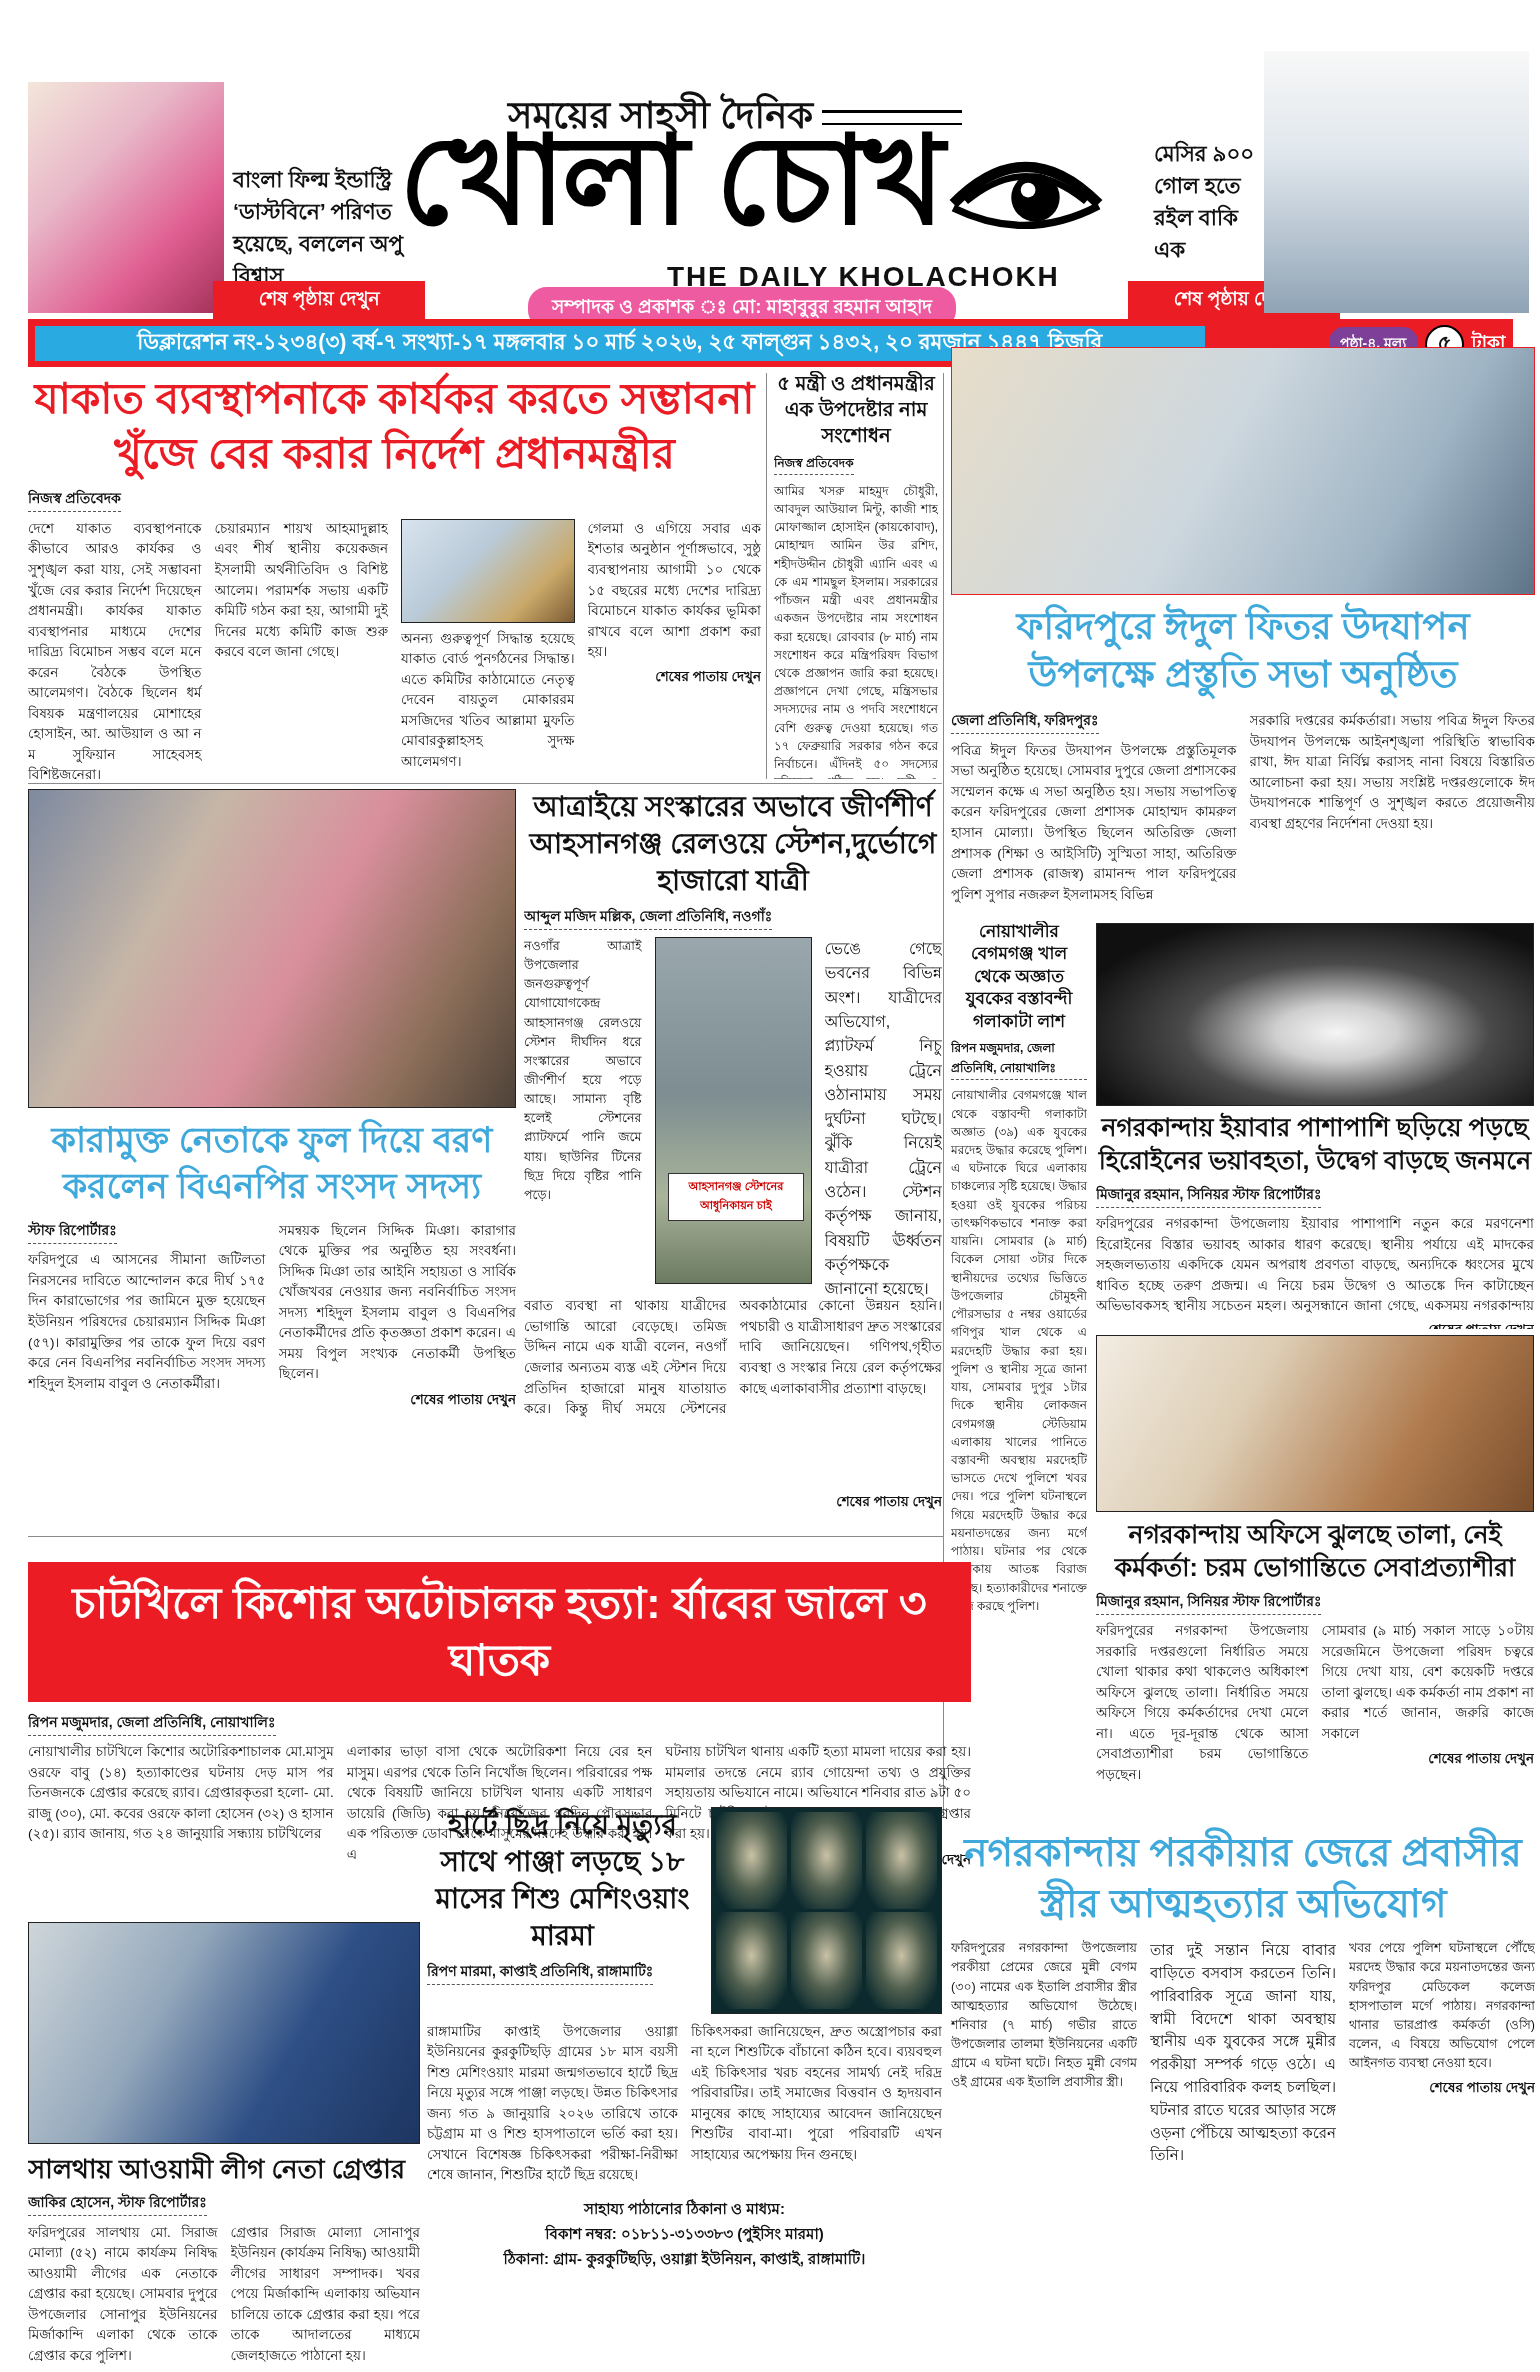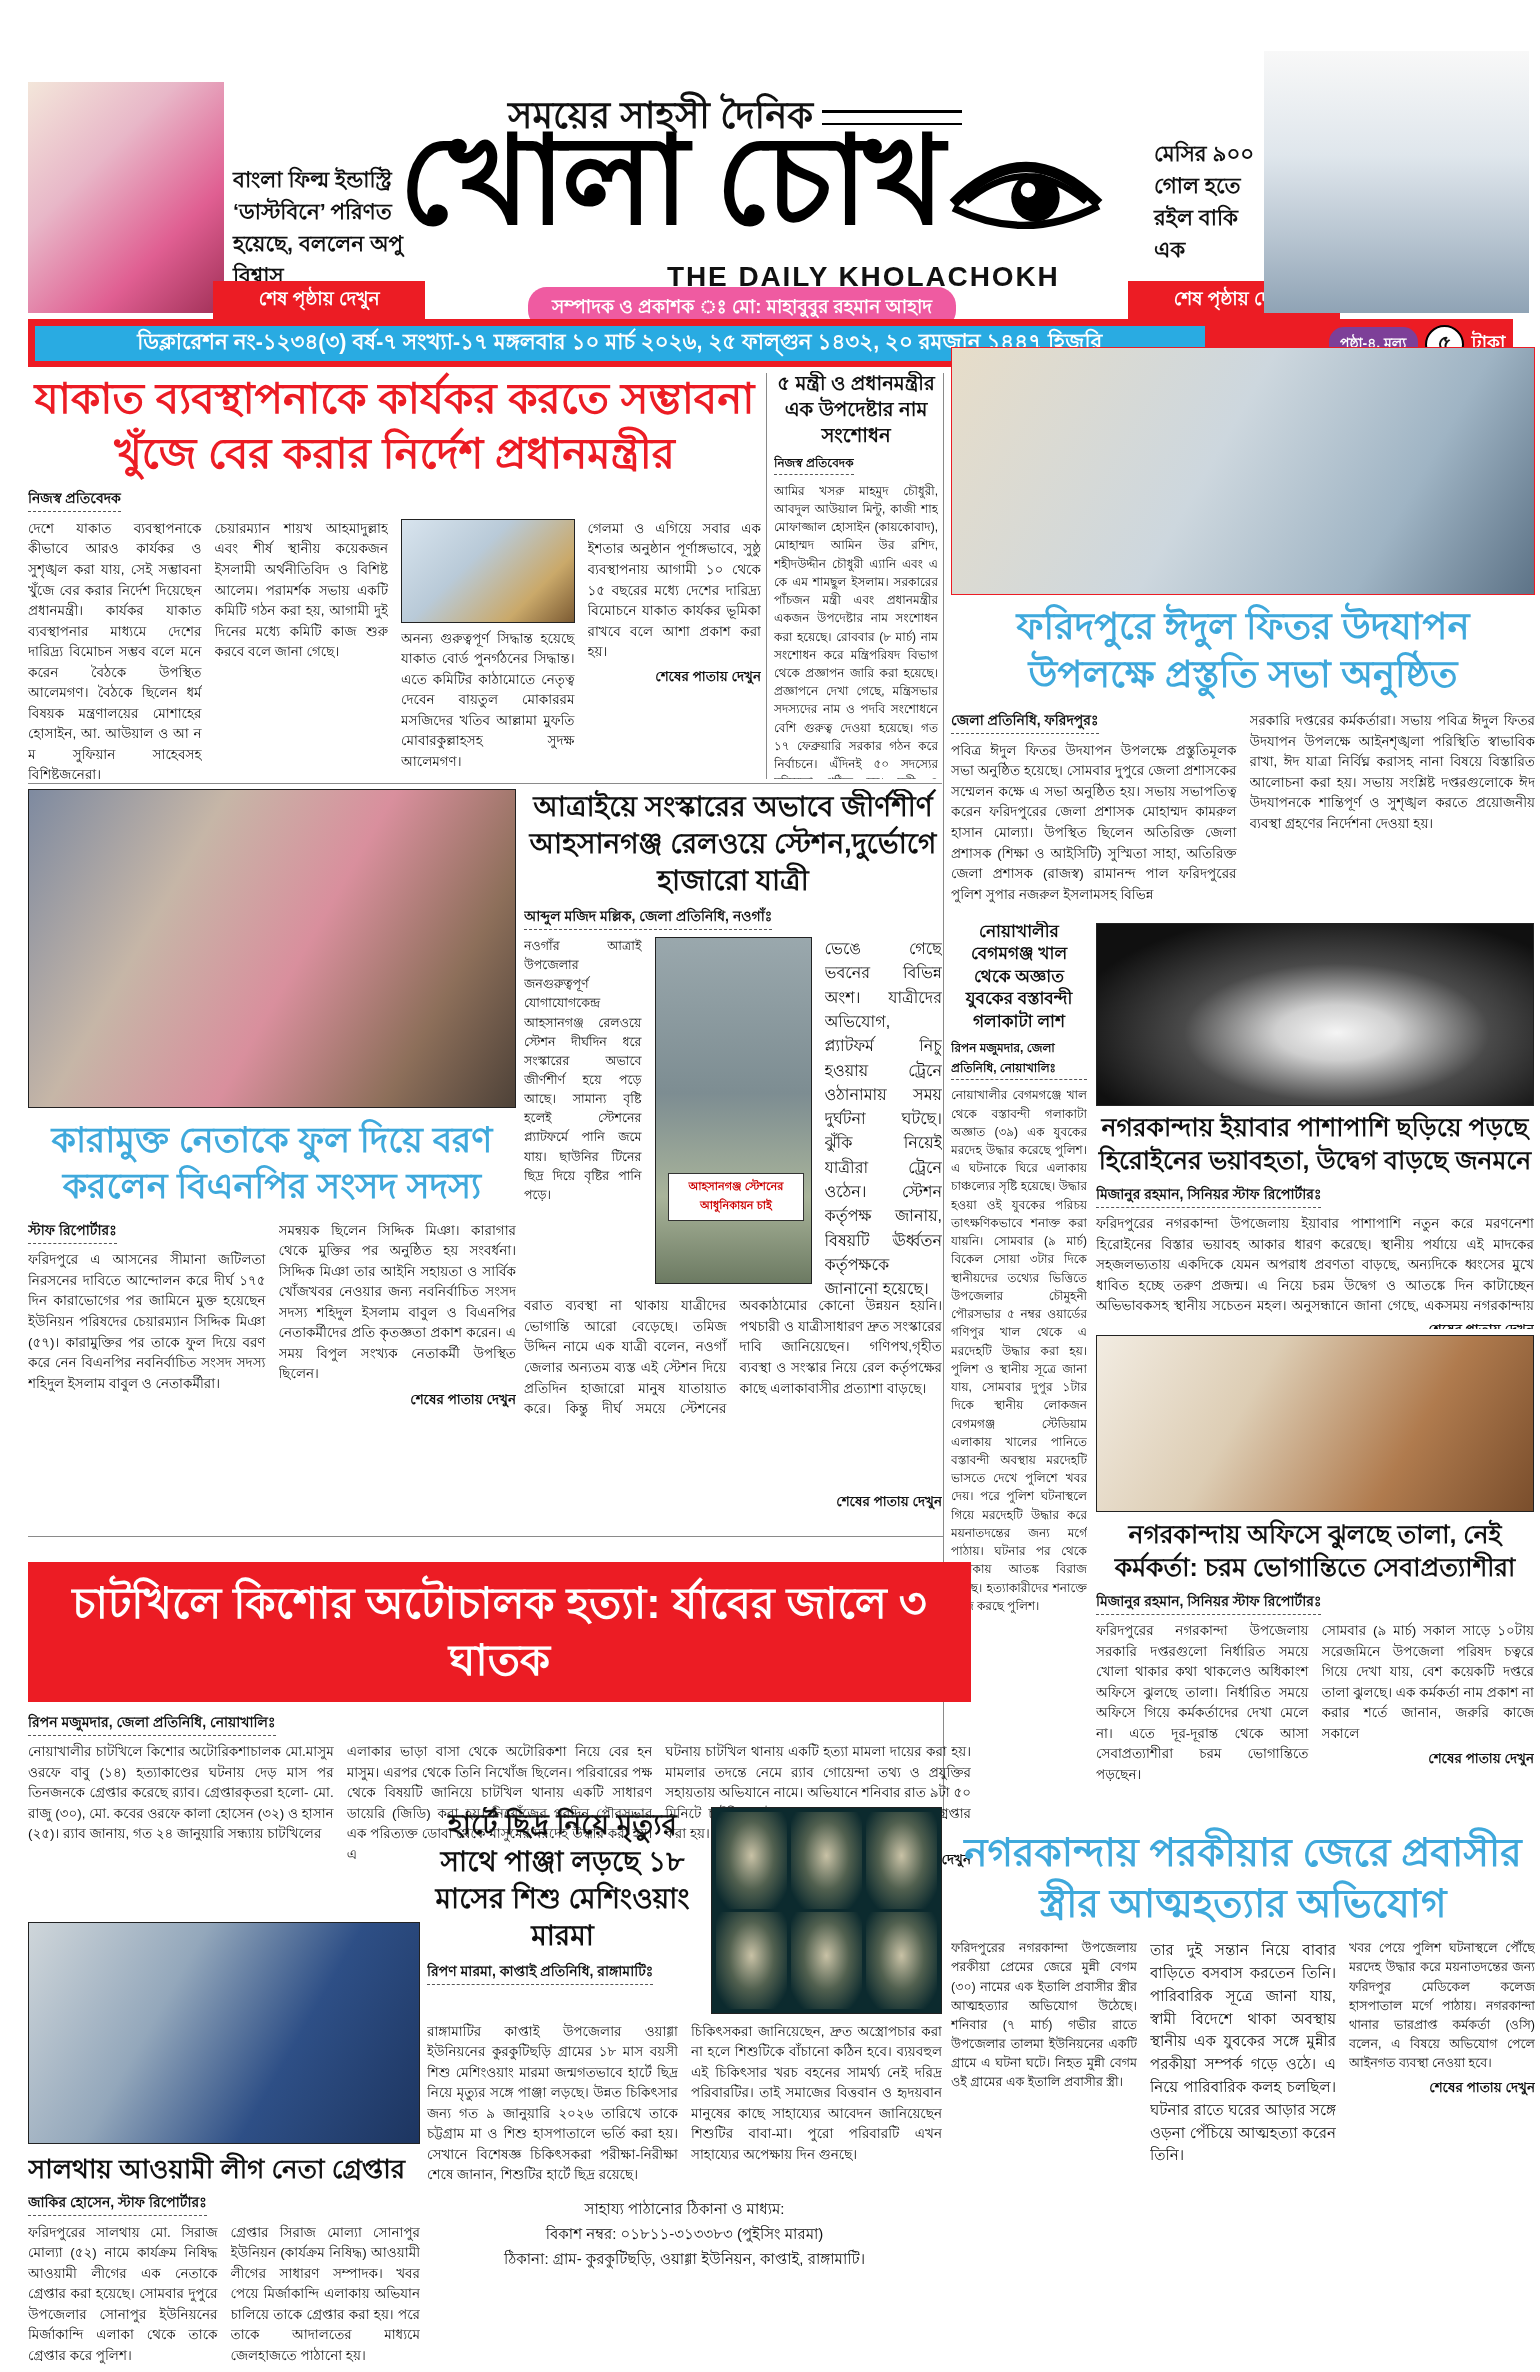--- a/index.html
+++ b/index.html
@@ -232,21 +232,21 @@
           <div></div>
           <div></div>
           <div></div>
           <div></div>
       </div>
     </div>
     <div class="cols" style="margin-top:7.5px;">
       <div class="col bd">রাঙ্গামাটির কাপ্তাই উপজেলার ওয়াগ্গা ইউনিয়নের কুরকুটিছড়ি গ্রামের ১৮ মাস বয়সী শিশু মেশিংওয়াং মারমা জন্মগতভাবে হার্টে ছিদ্র নিয়ে মৃত্যুর সঙ্গে পাঞ্জা লড়ছে। উন্নত চিকিৎসার জন্য গত ৯ জানুয়ারি ২০২৬ তারিখে তাকে চট্টগ্রাম মা ও শিশু হাসপাতালে ভর্তি করা হয়। সেখানে বিশেষজ্ঞ চিকিৎসকরা পরীক্ষা-নিরীক্ষা শেষে জানান, শিশুটির হার্টে ছিদ্র রয়েছে।</div>
       <div class="col bd">চিকিৎসকরা জানিয়েছেন, দ্রুত অস্ত্রোপচার করা না হলে শিশুটিকে বাঁচানো কঠিন হবে। ব্যয়বহুল এই চিকিৎসার খরচ বহনের সামর্থ্য নেই দরিদ্র পরিবারটির। তাই সমাজের বিত্তবান ও হৃদয়বান মানুষের কাছে সাহায্যের আবেদন জানিয়েছেন শিশুটির বাবা-মা। পুরো পরিবারটি এখন সাহায্যের অপেক্ষায় দিন গুনছে।</div>
     </div>
-    <div style="text-align:center;font-weight:400;font-size:15px;margin-top:11.2px;">
+    <div style="text-align:center;font-weight:700;font-size:15px;margin-top:11.2px;">
       <div>সাহায্য পাঠানোর ঠিকানা ও মাধ্যম:</div>
       <div>বিকাশ নম্বর: ০১৮১১-৩১৩৩৮৩ (পুইসিং মারমা)</div>
       <div>ঠিকানা: গ্রাম- কুরকুটিছড়ি, ওয়াগ্গা ইউনিয়ন, কাপ্তাই, রাঙ্গামাটি।</div>
     </div>
   </div>
 
   <div class="art" style="left:951px;top:1827px;width:584px;height:545px;">
     <h1 class="hl blue" style="font-size:39px;">নগরকান্দায় পরকীয়ার জেরে প্রবাসীর স্ত্রীর আত্মহত্যার অভিযোগ</h1>
     <div class="cols" style="margin-top:9.3px;">
       <div class="col bd" style="font-size:12.6px;">ফরিদপুরের নগরকান্দা উপজেলায় পরকীয়া প্রেমের জেরে মুন্নী বেগম (৩০) নামের এক ইতালি প্রবাসীর স্ত্রীর আত্মহত্যার অভিযোগ উঠেছে। শনিবার (৭ মার্চ) গভীর রাতে উপজেলার তালমা ইউনিয়নের একটি গ্রামে এ ঘটনা ঘটে। নিহত মুন্নী বেগম ওই গ্রামের এক ইতালি প্রবাসীর স্ত্রী।</div>

